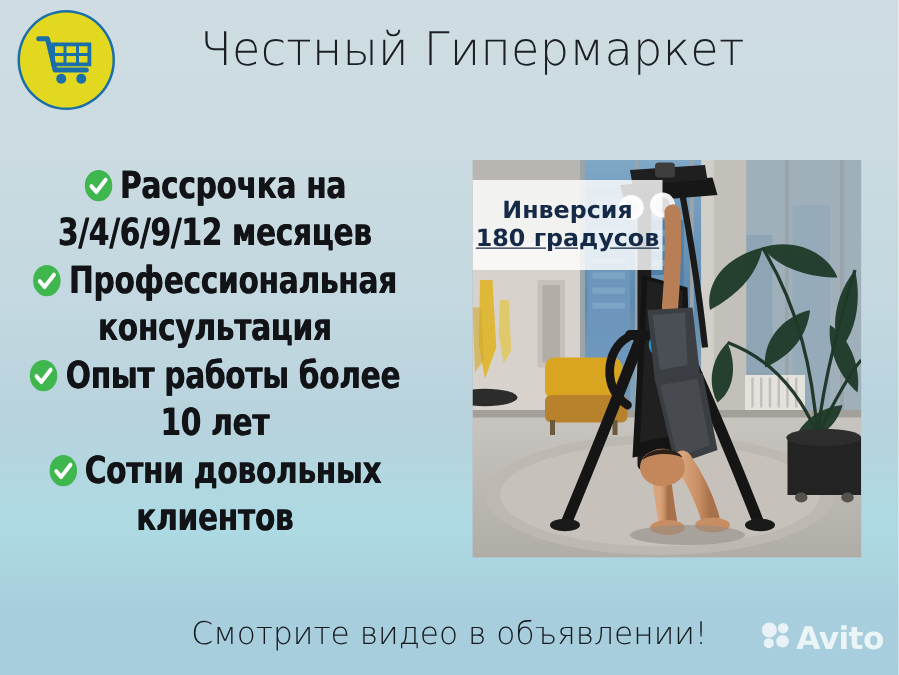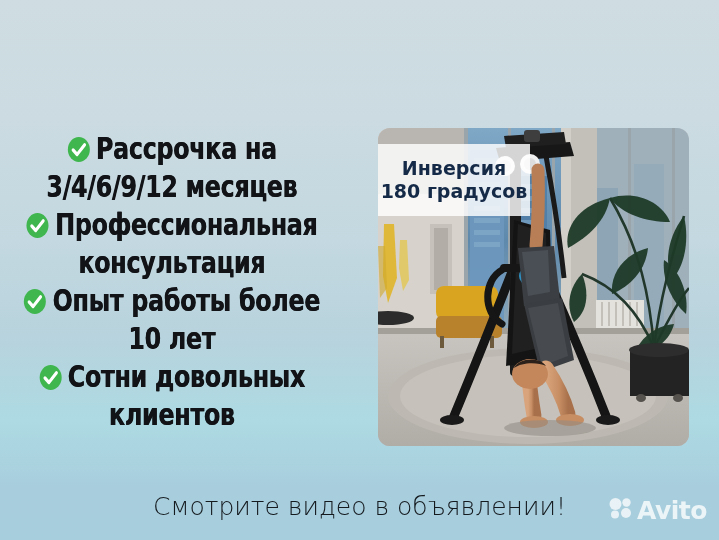--- a/index.html
+++ b/index.html
@@ -90,21 +90,20 @@
 
   
   #product-photo {
     position: absolute;
     left: 378px;
     top: 128px;
     width: 311px;
     height: 318px;
     overflow: hidden;
     background: #b9bdc0;
-    border-radius: 12px;
   }
   #photo-scene { position:absolute; inset:0; }
 
   #badge-inversion {
     position: absolute;
     left: 0px;
     top: 16px;
     width: 152px;
     height: 72px;
     background: rgba(255,255,255,0.82);
@@ -120,20 +119,21 @@
     font-size: 19px;
     color: #152a47;
     line-height: 22px;
   }
   #badge-line2 {
     font-family: "DejaVu Sans", sans-serif;
     font-weight: bold;
     font-size: 19px;
     color: #152a47;
     line-height: 24px;
+    text-decoration: underline;
   }
 
   
   #footer-cta {
     position: absolute;
     left: 0;
     top: 492px;
     width: 719px;
     text-align: center;
     font-family: "DejaVu Sans", sans-serif;
@@ -157,20 +157,38 @@
     color: #ffffff;
     letter-spacing: -0.5px;
     line-height: 25px;
   }
 </style>
 </head>
 <body>
 
 <div id="ad-card">
 
+  <div id="header">
+
+    <div id="logo-badge">
+      <span>
+        <svg width="50" height="44" viewBox="0 0 50 44" fill="none">
+          <path d="M3 5 H10 L16 30 H41" stroke="#1b6fa8" stroke-width="4" stroke-linecap="round" stroke-linejoin="round" fill="none"></path>
+          <rect x="14.5" y="9.5" width="29" height="16" stroke="#1b6fa8" stroke-width="3" fill="none"></rect>
+          <line x1="24" y1="9.5" x2="24" y2="25.5" stroke="#1b6fa8" stroke-width="2.4"></line>
+          <line x1="34" y1="9.5" x2="34" y2="25.5" stroke="#1b6fa8" stroke-width="2.4"></line>
+          <line x1="14.5" y1="17.5" x2="43.5" y2="17.5" stroke="#1b6fa8" stroke-width="2.4"></line>
+          <circle cx="21" cy="37" r="4" fill="#1b6fa8"></circle>
+          <circle cx="37" cy="37" r="4" fill="#1b6fa8"></circle>
+        </svg>
+      </span>
+    </div>
+
+    <div id="brand-title">Честный Гипермаркет</div>
+  </div>
 
   <div id="features">
 
     <div class="feature-line">
       <span class="check-icon">
         <svg width="27" height="27" viewBox="0 0 27 27">
           <circle cx="13.5" cy="13.5" r="12.5" fill="#3fb64e"></circle>
           <path d="M7 14 L11.5 18.5 L20 8.8" stroke="#ffffff" stroke-width="3.4" fill="none" stroke-linecap="round" stroke-linejoin="round"></path>
         </svg>
       </span><span>Рассрочка на 3/4/6/9/12 месяцев</span>

